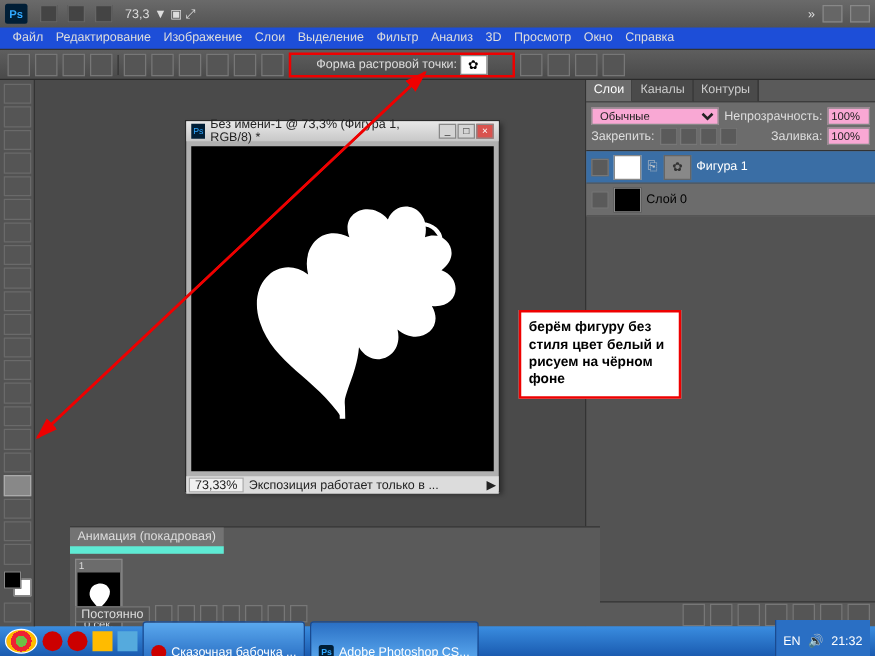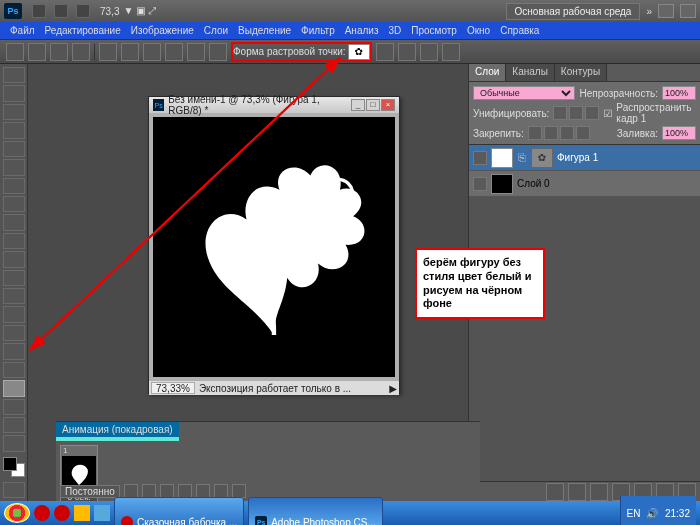--- a/index.html
+++ b/index.html
@@ -8,21 +8,21 @@
 .ps-logo { width: 18px; height: 16px; background: #001e36; color: #31a8ff; font-weight: bold; font-size: 9px; display: flex; align-items: center; justify-content: center; border-radius: 2px; }
 .tb-icons { display: flex; gap: 8px; margin-left: 10px; color: #bbb; }
 .tb-icons span { width: 14px; height: 14px; background: #444; border: 1px solid #666; }
 .zoom-ind { margin-left: 10px; color: #ddd; }
 .tb-right { margin-left: auto; display: flex; align-items: center; gap: 6px; }
 .workspace-btn { background: #5a5a5a; border: 1px solid #777; padding: 2px 8px; color: #eee; }
 .menubar { height: 18px; background: #1d4ed8; display: flex; gap: 2px; padding: 0 6px; align-items: center; color: #ddd; border-bottom: 1px solid #333; }
 .menubar span { padding: 2px 4px; }
 .options-bar { height: 24px; background: linear-gradient(#5e5e5e,#4a4a4a); display: flex; align-items: center; padding: 0 6px; gap: 4px; border-bottom: 1px solid #2a2a2a; color: #ddd; }
 .opt-icon { width: 18px; height: 18px; background: #555; border: 1px solid #777; }
-.opt-box { border: 2px solid #e00; padding: 1px 0; display: flex; align-items: center; gap: 2px; height: 20px; }
+.opt-box { border: 2px solid #e00; padding: 1px 20px; display: flex; align-items: center; gap: 2px; height: 20px; }
 .opt-label { color: #ddd; font-size: 10px; }
 .swatch { width: 20px; height: 12px; background: #fff; border: 1px solid #888; }
 .swatch.strike { background: #fff; position: relative; }
 .swatch.strike::after { content: ""; position: absolute; left: 0; top: 50%; right: 0; border-top: 1px solid #e00; transform: rotate(-25deg); }
 .main { position: absolute; top: 64px; left: 0; right: 0; bottom: 24px; display: flex; }
 .lefttools { width: 28px; background: #535353; border-right: 1px solid #333; display: flex; flex-direction: column; padding: 2px 0; z-index: 2; }
 .tool { width: 22px; height: 18px; margin: 1px auto; background: #555; border: 1px solid #6a6a6a; }
 .tool.active { background: #888; border-color: #aaa; }
 .fgbg { width: 22px; height: 22px; position: relative; margin: 4px auto; }
 .fgbg .bg { position: absolute; right: 0; bottom: 0; width: 14px; height: 14px; background: #fff; border: 1px solid #888; }
@@ -49,21 +49,21 @@
 .layers { background: #6c6c6c; border-top: 1px solid #333; }
 .layer { display: flex; align-items: center; height: 26px; border-bottom: 1px solid #555; padding: 0 4px; gap: 4px; }
 .layer.active { background: #3a6ea5; color: #fff; }
 .eye { width: 14px; height: 14px; background: #5a5a5a; border: 1px solid #777; }
 .thumb { width: 22px; height: 20px; background: #fff; border: 1px solid #888; display: flex; align-items: center; justify-content: center; }
 .thumb.black { background: #000; }
 .vmask { width: 22px; height: 20px; background: #888; border: 1px solid #666; display: flex; align-items: center; justify-content: center; color: #333; }
 .annot { position: absolute; left: 415px; top: 248px; width: 130px; border: 2px solid #e00; background: #fff; padding: 6px; font-size: 11px; color: #000; font-weight: bold; line-height: 1.25; z-index: 5; }
 .red-arrow { position: absolute; z-index: 4; pointer-events: none; }
 .anim-panel { position: absolute; left: 28px; bottom: 0; width: 424px; height: 80px; background: #5a5a5a; border-top: 1px solid #333; }
-.anim-tab { background: #0369a1; color: #ddd; padding: 2px 6px; display: inline-block; border-bottom: 4px solid #5eead4; }
+.anim-tab { background: #737373; color: #ddd; padding: 2px 6px; display: inline-block; border-bottom: 6px solid #5eead4; }
 .frames { display: flex; padding: 4px; gap: 4px; }
 .frame { width: 38px; background: #6c6c6c; border: 1px solid #888; }
 .frame .fthumb { width: 34px; height: 34px; margin: 1px auto; background: #000; display: flex; align-items: center; justify-content: center; }
 .frame .ftime { background: #4a4a4a; color: #ddd; text-align: center; font-size: 9px; padding: 1px 0; }
 .anim-ctrl { position: absolute; bottom: 2px; left: 4px; right: 4px; height: 16px; display: flex; align-items: center; gap: 4px; color: #ddd; font-size: 9px; text-align: center; }
 .anim-ctrl .btn { width: 14px; height: 14px; background: #555; border: 1px solid #777; }
 .taskbar { position: absolute; bottom: 0; left: 0; right: 0; height: 24px; background: linear-gradient(#3a8de0,#1a5bb0); display: flex; align-items: center; padding: 0 4px; gap: 4px; color: #fff; }
 .start { width: 26px; height: 20px; background: radial-gradient(circle,#6fbf44 30%,#e23 30% 55%,#fb0 55% 80%,#2a9fd6 80%); border-radius: 50%; border: 1px solid #fff; }
 .tbtn { height: 32px; padding: 0 6px; background: linear-gradient(#5aa8ee,#2a6fc4); border: 1px solid #1a4a90; display: flex; align-items: flex-end; gap: 4px; border-radius: 3px; font-size: 10px; }
 .tbtn.active { background: linear-gradient(#2a6fc4,#5aa8ee); }
@@ -77,21 +77,20 @@
 <div class="titlebar">
   <div class="ps-logo">Ps</div>
   <div class="tb-icons">
     <span></span>
     <span></span>
     <span></span>
   </div>
   <div class="zoom-ind">73,3</div>
   <span style="color:#ddd;margin-left:4px">▼ ▣ ⤢</span>
   <div class="tb-right">
-    <div class="workspace-btn">Основная рабочая среда</div>
     <span style="color:#ddd">»</span>
     <span style="width:16px;height:14px;background:#666;border:1px solid #888"></span>
     <span style="width:16px;height:14px;background:#666;border:1px solid #888"></span>
   </div>
 </div>
 
 <div class="menubar">
   <span>Файл</span>
   <span>Редактирование</span>
   <span>Изображение</span>
@@ -221,30 +220,20 @@
       <div class="ptab">Каналы</div>
       <div class="ptab">Контуры</div>
     </div>
     <div class="panel-body">
       <div class="panel-row">
         <select class="mini-input" style="flex:1"><option>Обычные</option></select>
         <span>Непрозрачность:</span>
         <input class="mini-input" style="width: 34px;" value="100%">
       </div>
       <div class="panel-row">
-        <span>Унифицировать:</span>
-        <div class="lock-icons">
-            <span></span>
-            <span></span>
-            <span></span>
-          </div>
-        <span style="margin-left:auto">☑</span>
-        <span>Распространить кадр 1</span>
-      </div>
-      <div class="panel-row">
         <span>Закрепить:</span>
         <div class="lock-icons">
             <span></span>
             <span></span>
             <span></span>
             <span></span>
           </div>
         <span style="margin-left:auto">Заливка:</span>
         <input class="mini-input" style="width: 34px;" value="100%">
       </div>

